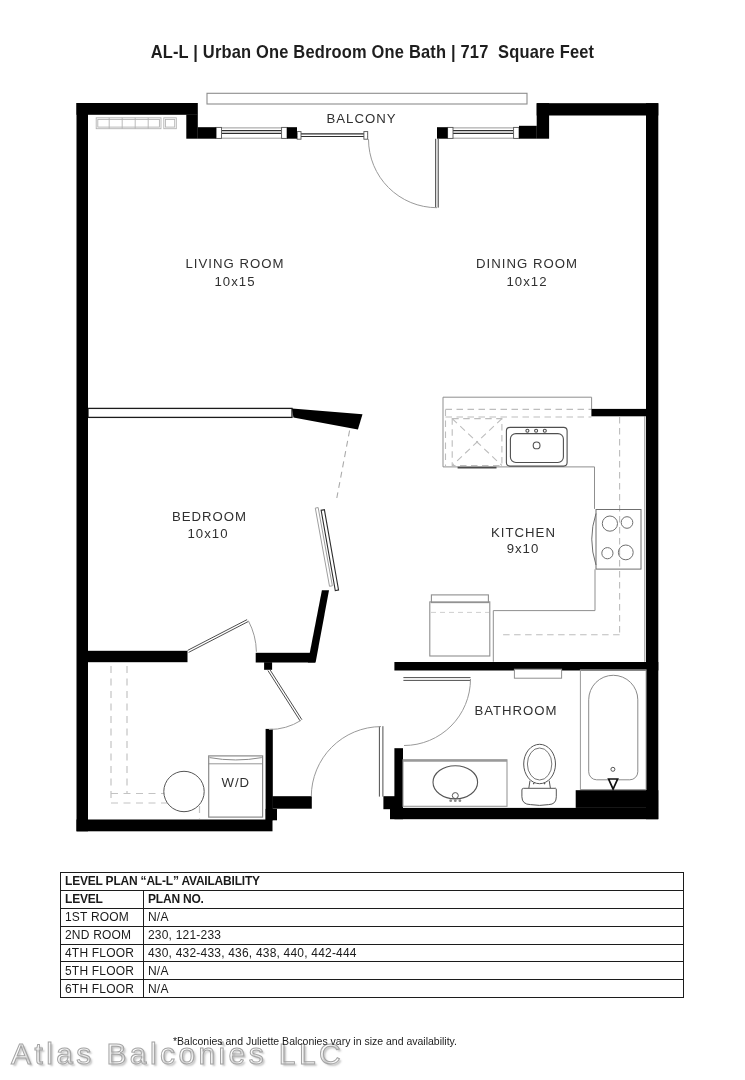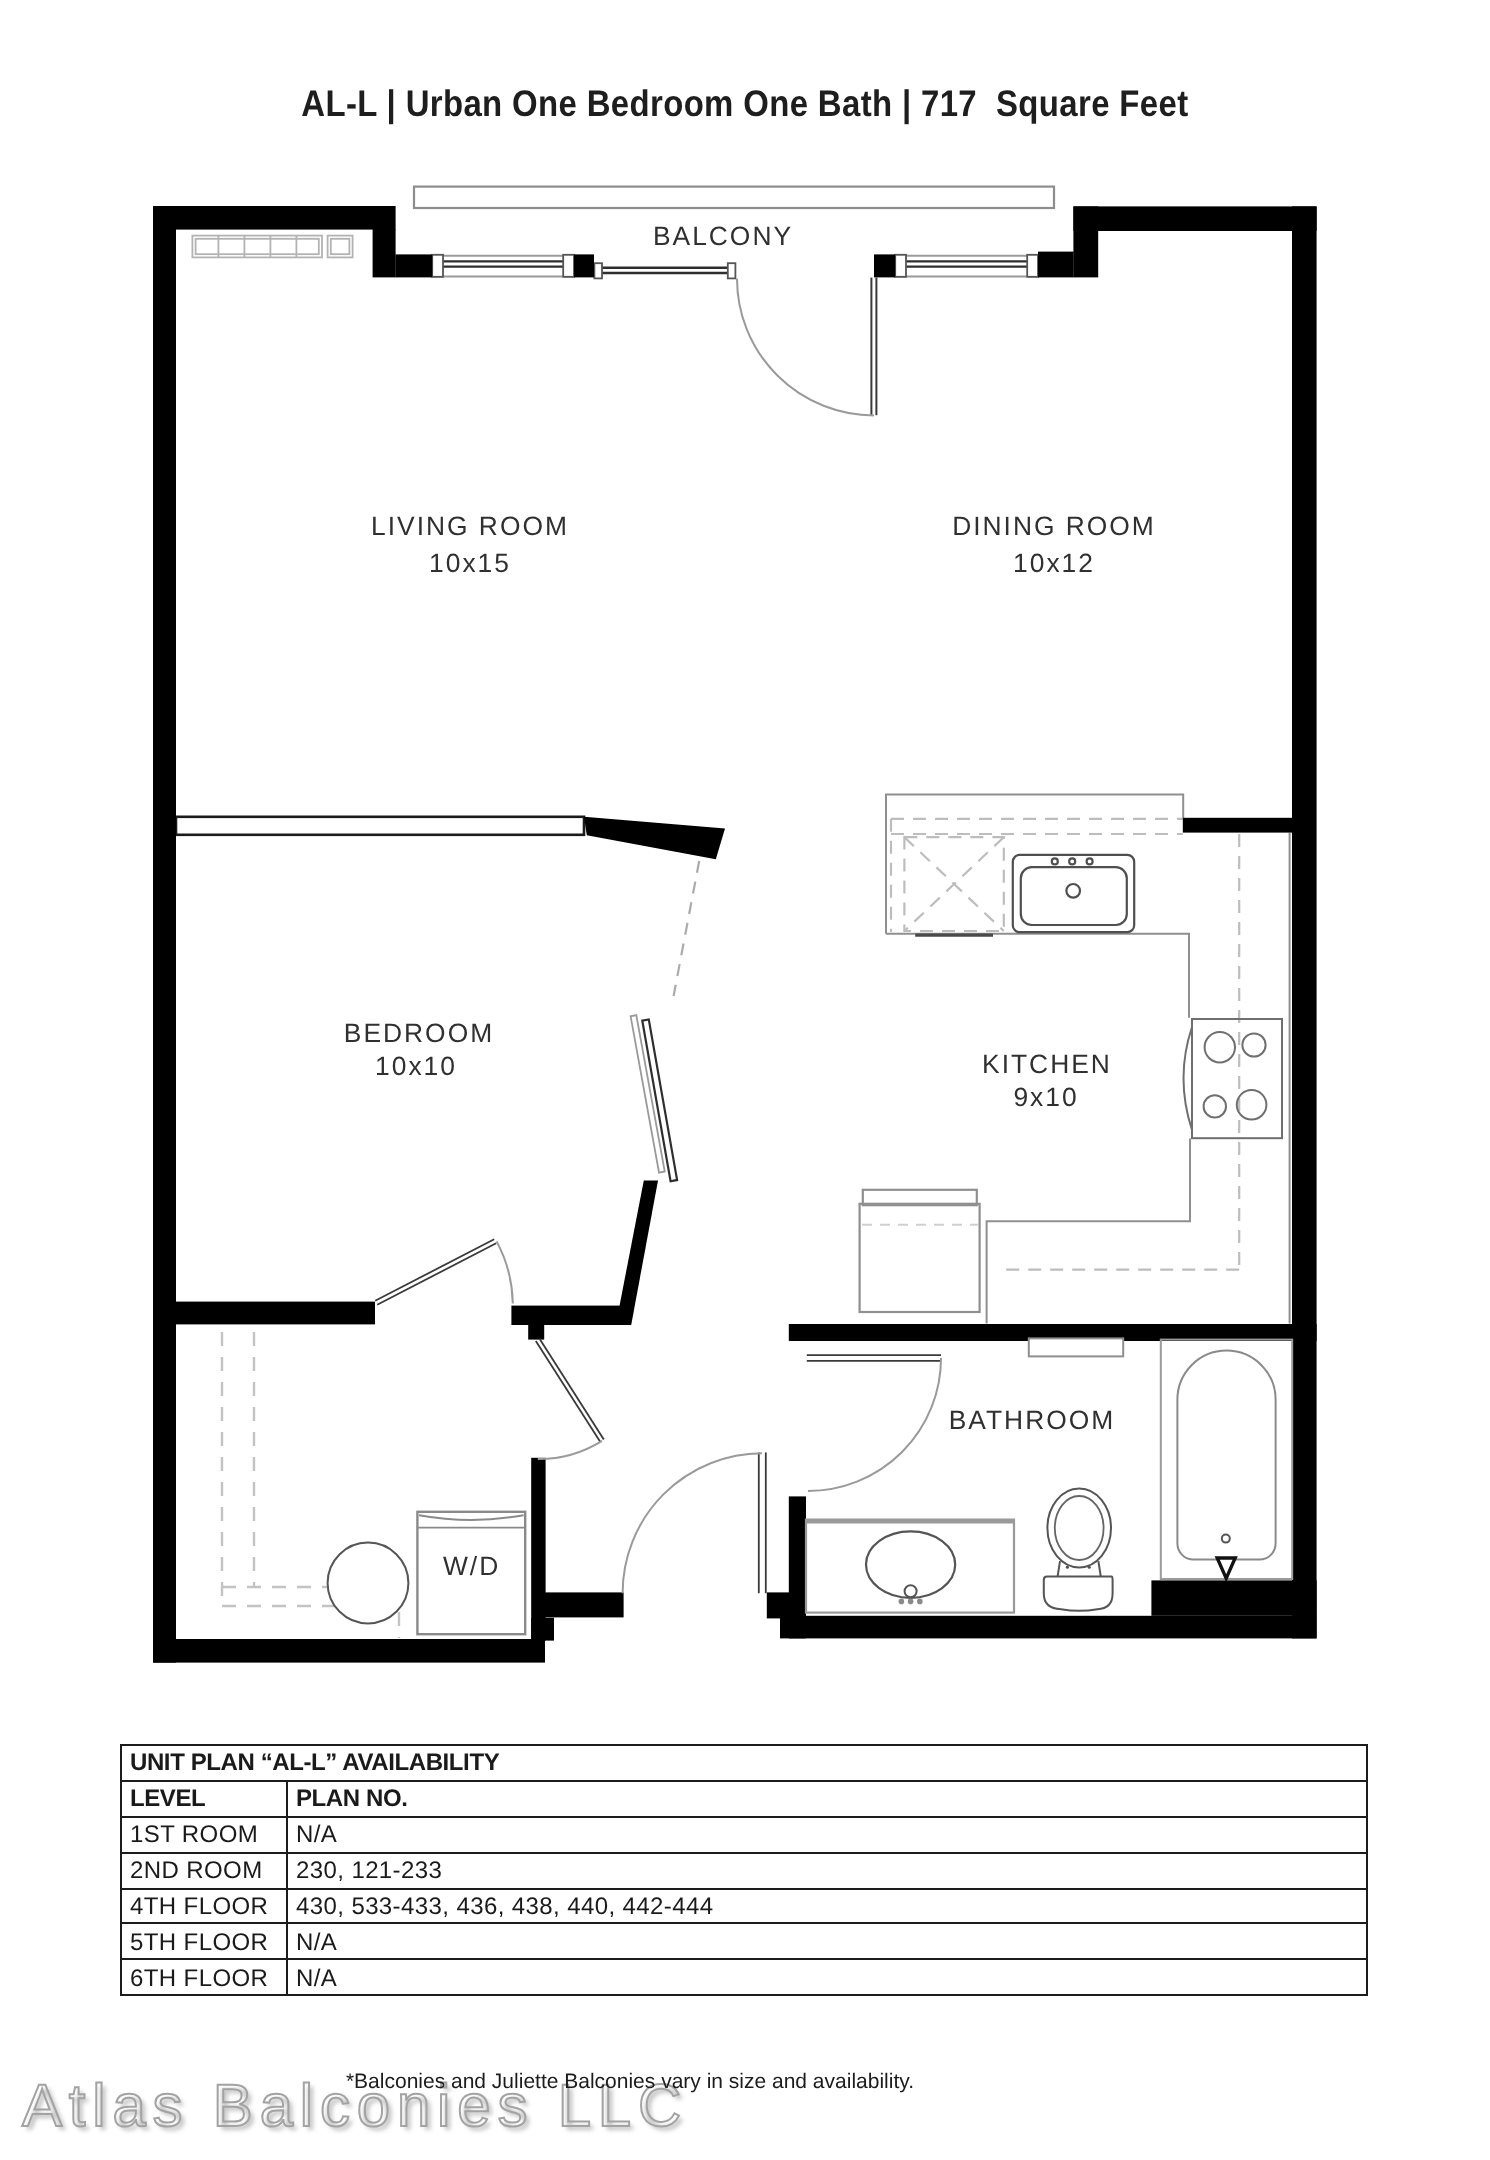--- a/index.html
+++ b/index.html
@@ -231,37 +231,37 @@
 </svg>
 
 <div id="tablewrap">
 <table>
  <colgroup>
         <col style="width:83px">
         <col>
       </colgroup>
  <tbody>
         <tr>
-          <td class="b" colspan="2">UNIT PLAN “AL-L” AVAILABILITY</td>
+          <td class="b" colspan="2">LEVEL PLAN “AL-L” AVAILABILITY</td>
         </tr>
  <tr>
           <td class="b">LEVEL</td>
           <td class="b">PLAN NO.</td>
         </tr>
  <tr>
           <td>1ST ROOM</td>
           <td>N/A</td>
         </tr>
  <tr>
           <td>2ND ROOM</td>
           <td>230, 121-233</td>
         </tr>
  <tr>
           <td>4TH FLOOR</td>
-          <td>430, 533-433, 436, 438, 440, 442-444</td>
+          <td>430, 432-433, 436, 438, 440, 442-444</td>
         </tr>
  <tr>
           <td>5TH FLOOR</td>
           <td>N/A</td>
         </tr>
  <tr>
           <td>6TH FLOOR</td>
           <td>N/A</td>
         </tr>
 </tbody>

